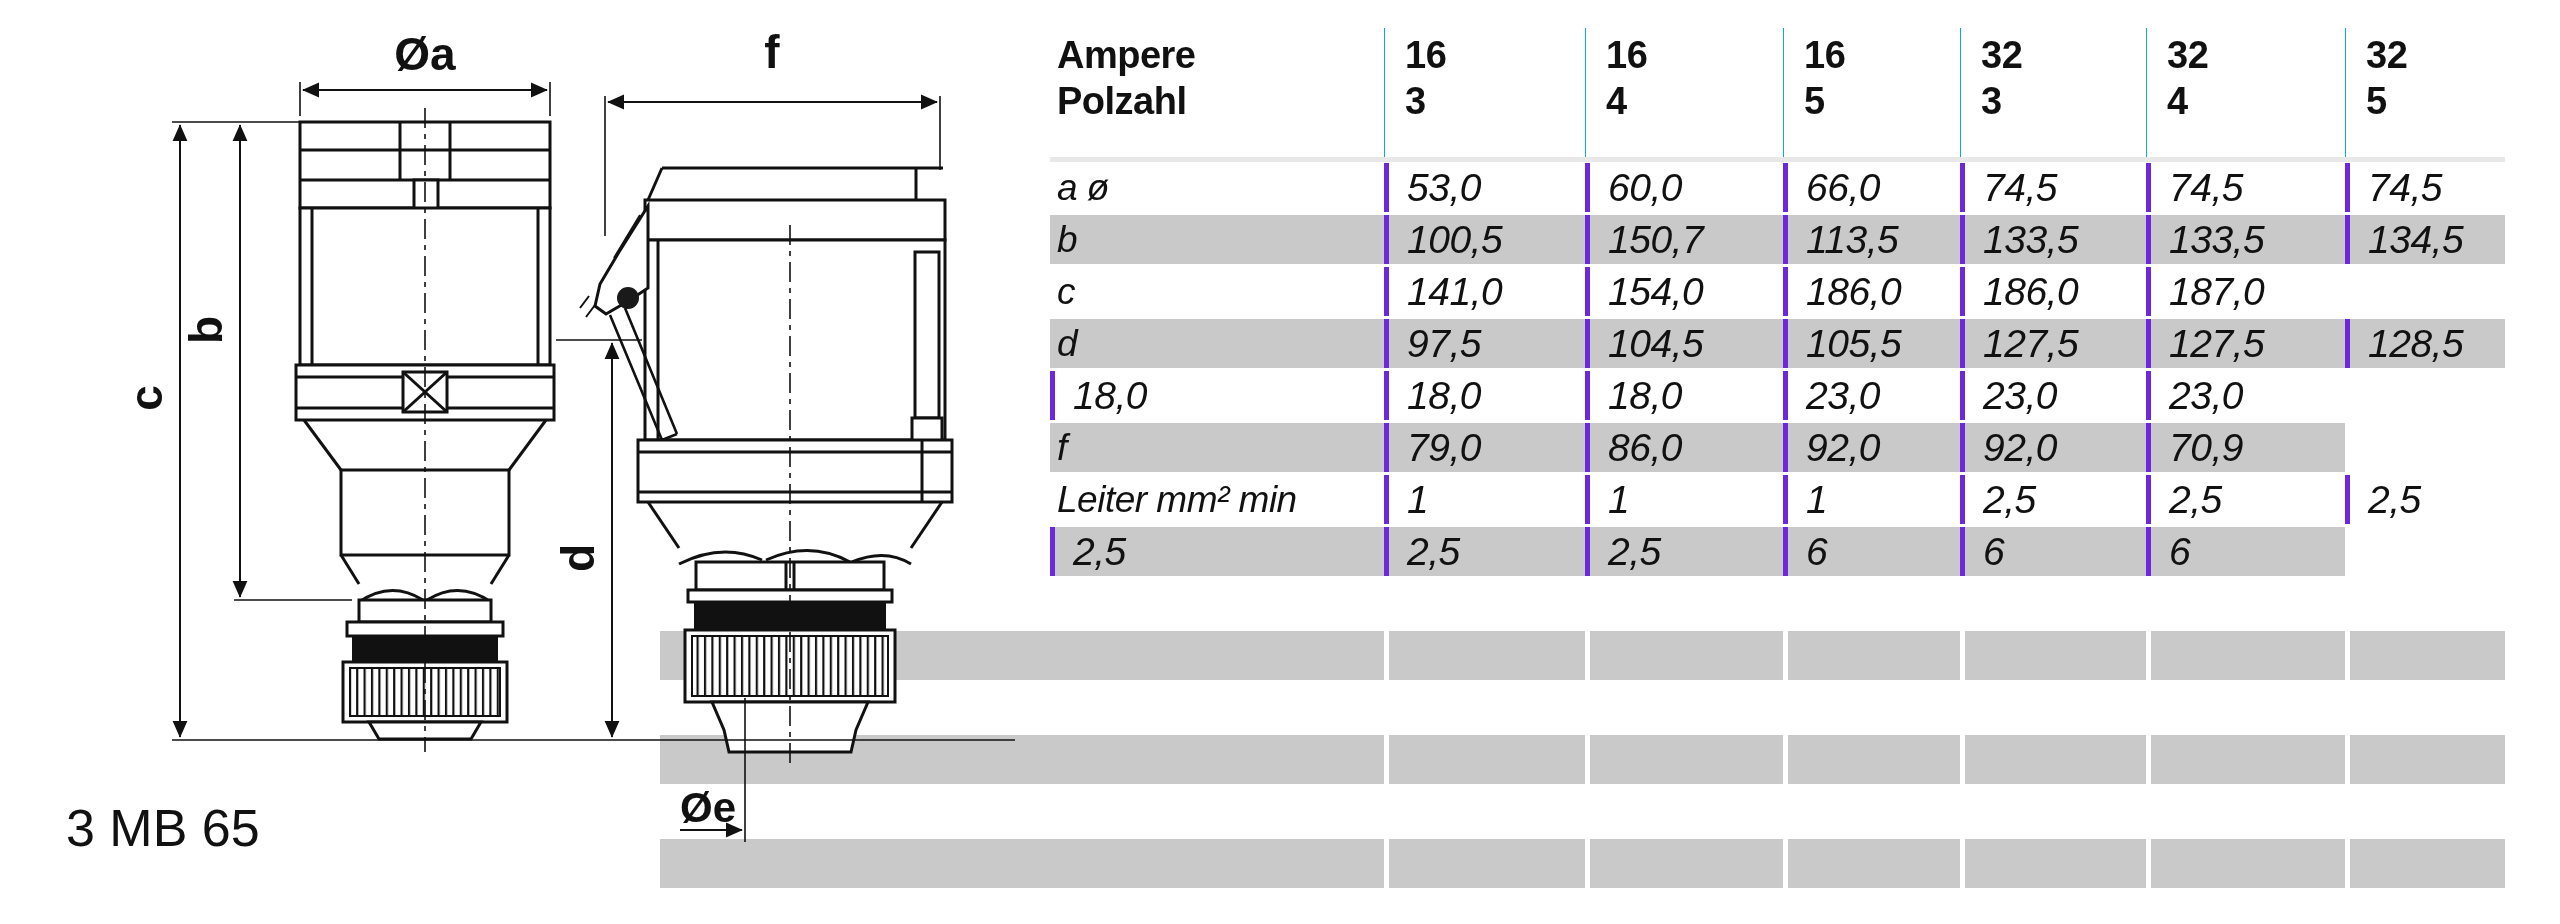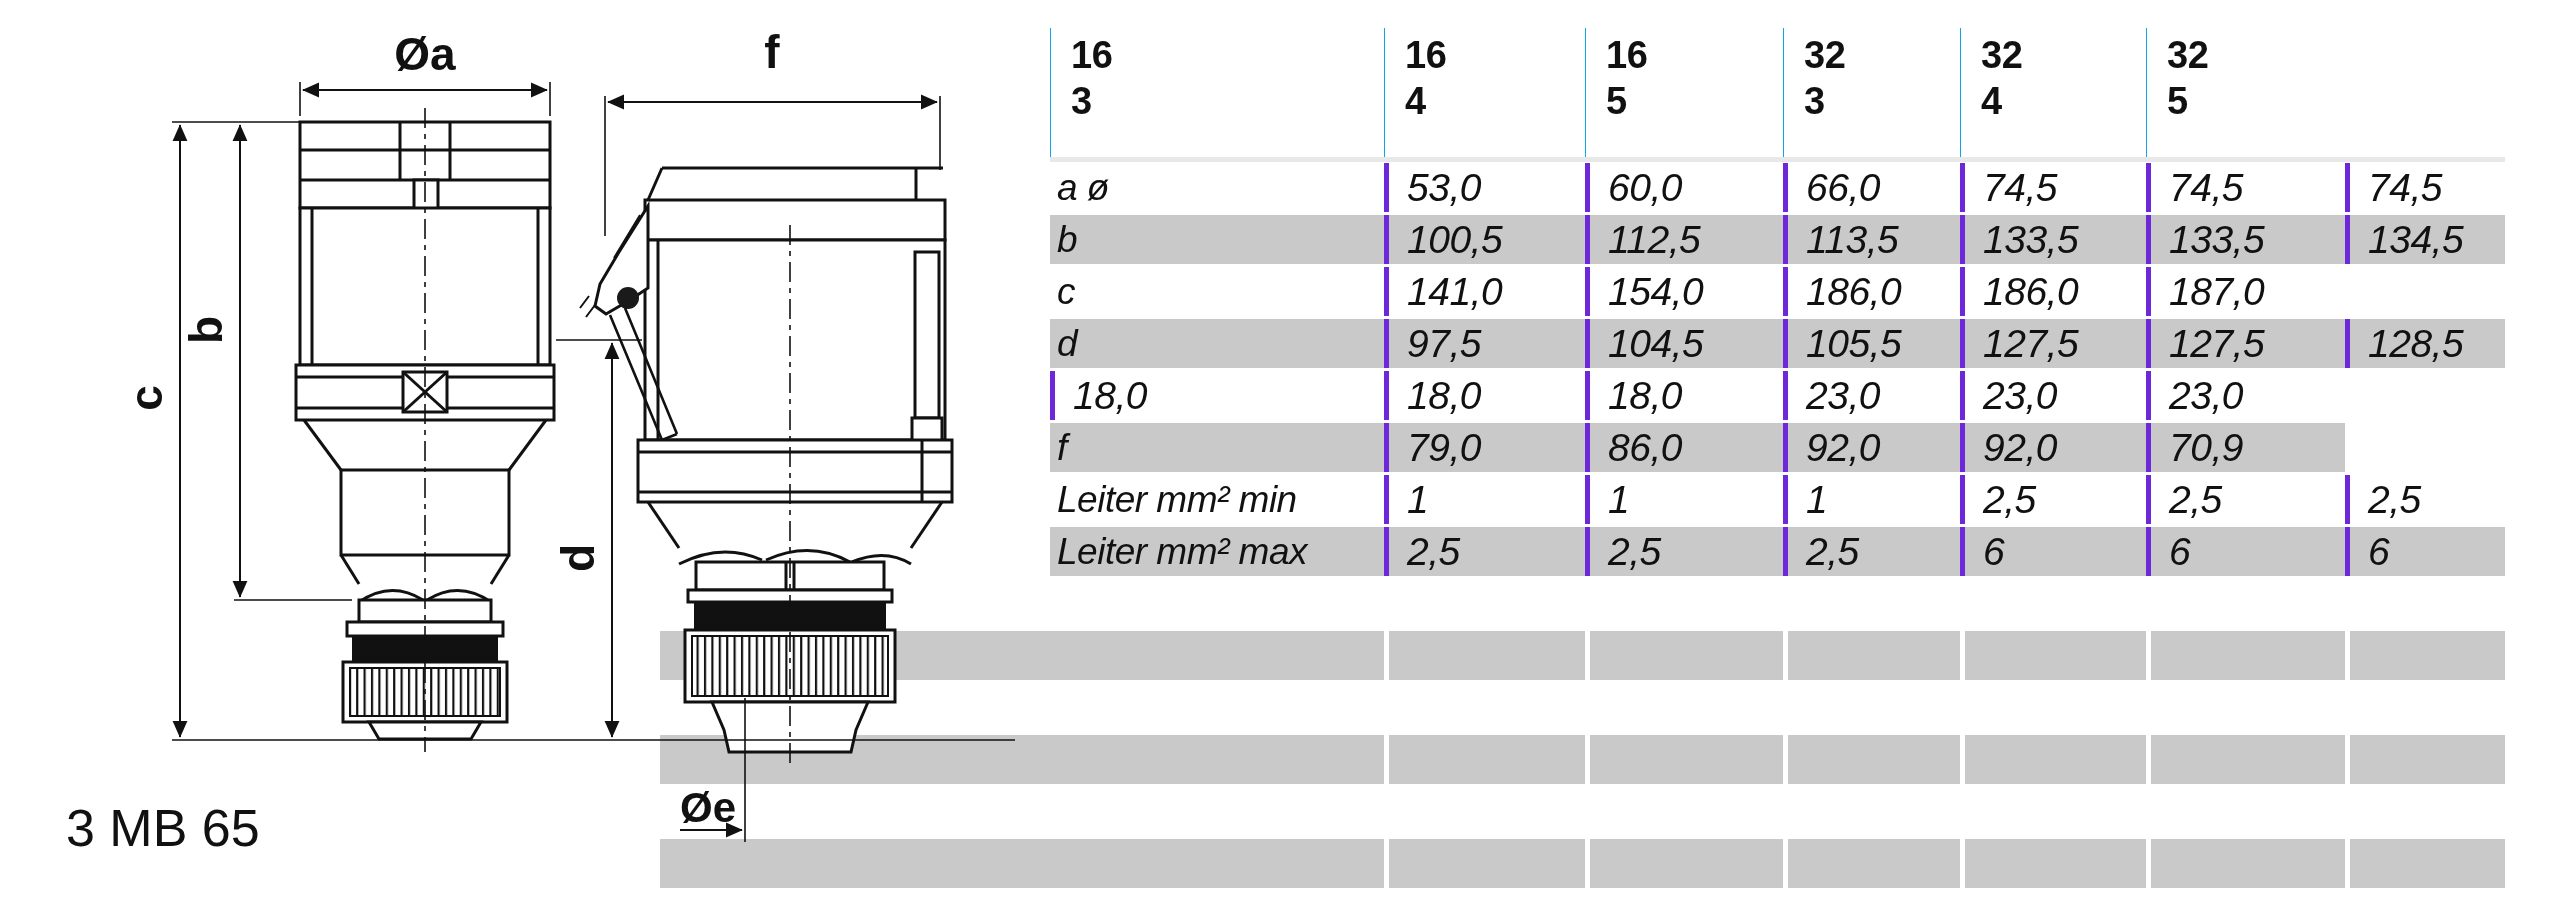--- a/index.html
+++ b/index.html
@@ -35,20 +35,24 @@
     display:grid; grid-template-columns:724px 201px 198px 177px 186px 199px 160px;
     height:49px; margin-bottom:3px;
   }
   .erow .cell + .cell { border-left:5px solid #fff; }
   .erow.shaded .cell { background:#c9c9c9; }
 </style>
 </head>
 <body>
 
 <div class="thead">
+  <div class="cell lab">
+    <div>Ampere</div>
+    <div>Polzahl</div>
+  </div>
   <div class="cell val">
     <div>16</div>
     <div>3</div>
   </div>
   <div class="cell val">
     <div>16</div>
     <div>4</div>
   </div>
   <div class="cell val">
     <div>16</div>
@@ -76,21 +80,21 @@
     <div class="cell val">53,0</div>
     <div class="cell val">60,0</div>
     <div class="cell val">66,0</div>
     <div class="cell val">74,5</div>
     <div class="cell val">74,5</div>
     <div class="cell val">74,5</div>
   </div>
   <div class="trow shaded">
     <div class="cell lab">b</div>
     <div class="cell val">100,5</div>
-    <div class="cell val">112,5</div>
+    <div class="cell val">150,7</div>
     <div class="cell val">113,5</div>
     <div class="cell val">133,5</div>
     <div class="cell val">133,5</div>
     <div class="cell val">134,5</div>
   </div>
   <div class="trow">
     <div class="cell lab">c</div>
     <div class="cell val">141,0</div>
     <div class="cell val">154,0</div>
     <div class="cell val">186,0</div>
@@ -125,21 +129,20 @@
   <div class="trow">
     <div class="cell lab">Leiter mm² min</div>
     <div class="cell val">1</div>
     <div class="cell val">1</div>
     <div class="cell val">1</div>
     <div class="cell val">2,5</div>
     <div class="cell val">2,5</div>
     <div class="cell val">2,5</div>
   </div>
   <div class="trow shaded">
-    <div class="cell lab">Leiter mm² max</div>
     <div class="cell val">2,5</div>
     <div class="cell val">2,5</div>
     <div class="cell val">2,5</div>
     <div class="cell val">6</div>
     <div class="cell val">6</div>
     <div class="cell val">6</div>
   </div>
 </div>
 
 <div class="empty-rows">

